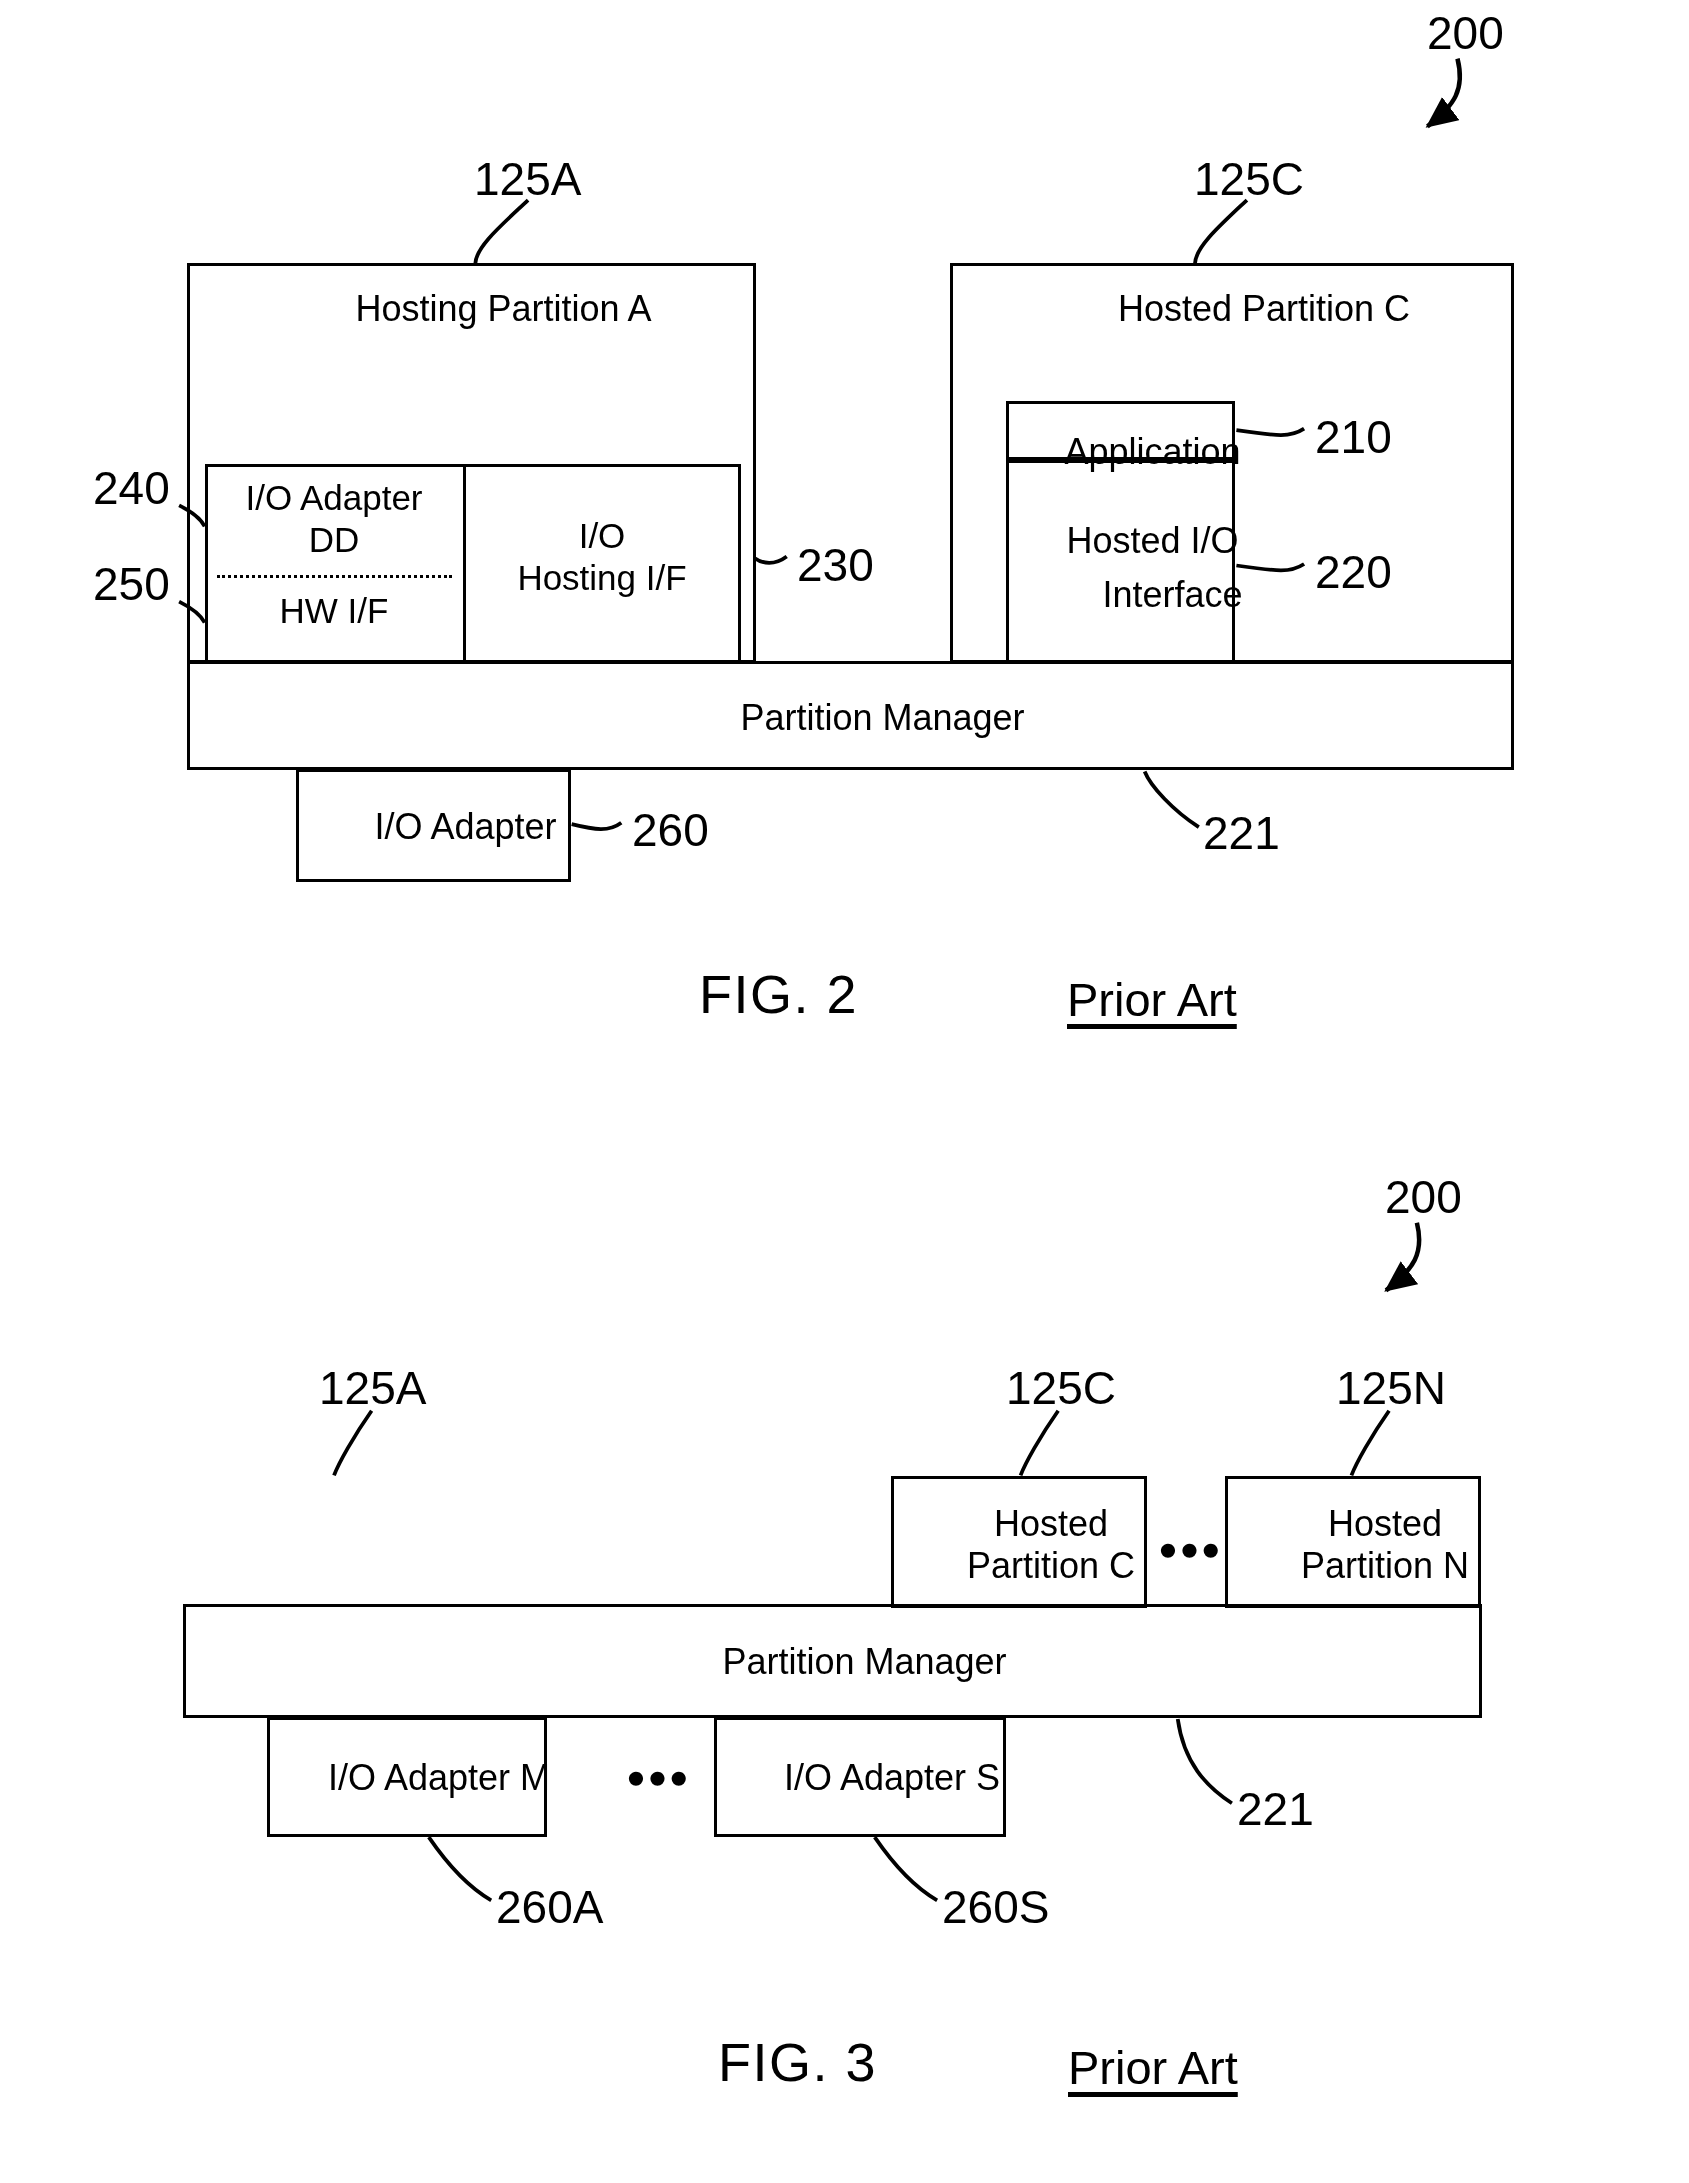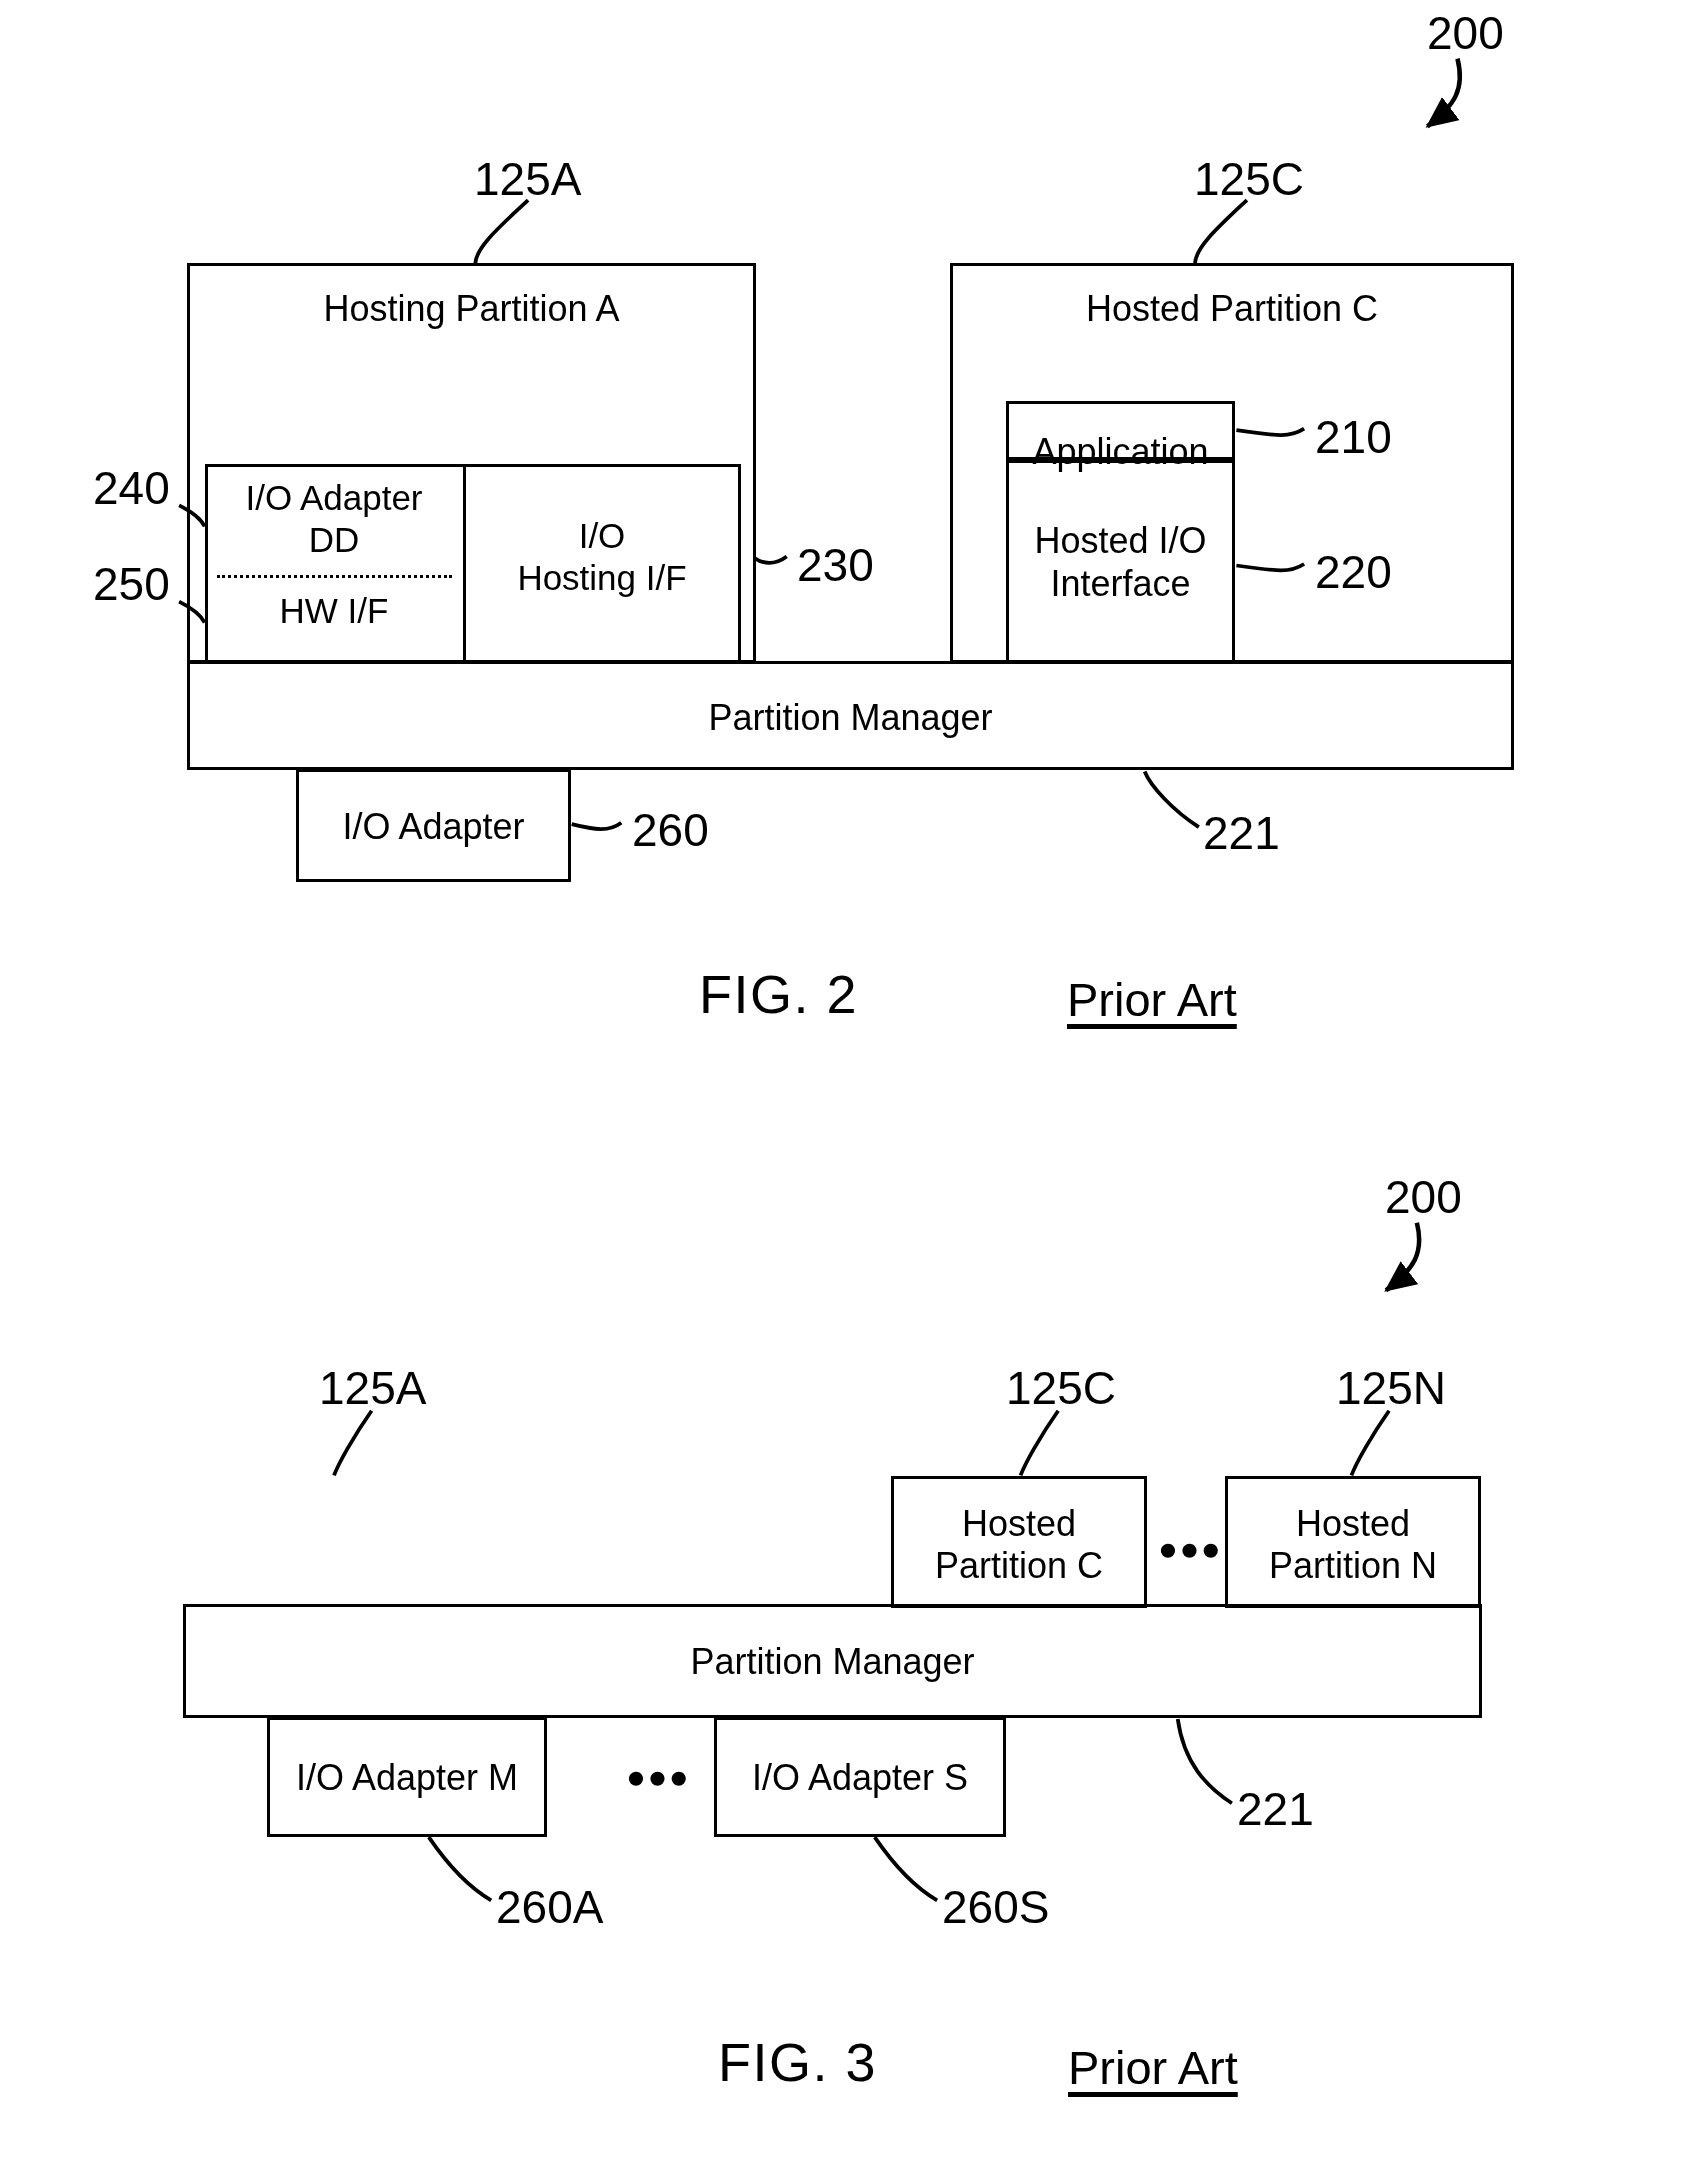--- a/index.html
+++ b/index.html
@@ -52,20 +52,21 @@
     font-size: 46px;
     white-space: nowrap;
   }
   .boxtext {
     position: absolute;
     width: 100%;
     text-align: center;
     font-size: 36px;
     line-height: 1.22;
     left: 0;
+    padding-left: 32px;
   }
   .fig-caption {
     position: absolute;
     font-size: 54px;
     letter-spacing: 1.5px;
     white-space: nowrap;
   }
   .prior-art {
     position: absolute;
     font-size: 47px;
@@ -124,21 +125,21 @@
   <div class="box" style="left:950px; top:263px; width:564px; height:400px;">
     <div class="boxtext" style="top:21px;">Hosted Partition C</div>
   </div>
 
   <div class="box thin" style="left:1006px; top:401px; width:229px; height:59px;">
     <div class="boxtext" style="top:26px;">Application</div>
   </div>
 
   <div class="box thin" style="left:1006px; top:460px; width:229px; height:203px;">
     <div class="boxtext" style="top:56px;">Hosted I/O</div>
-    <div class="boxtext" style="top:99px;">Interface</div>
+    <div class="boxtext" style="top:110px;margin-left:20px;">Interface</div>
   </div>
 
   <div class="ref" style="left:1315px; top:410px;">210</div>
   <div class="ref" style="left:1315px; top:545px;">220</div>
 
   <div class="box" style="left:187px; top:661px; width:1327px; height:109px;">
     <div class="boxtext" style="top:32px;">Partition Manager</div>
   </div>
 
   <div class="ref" style="left:1203px; top:806px;">221</div>

